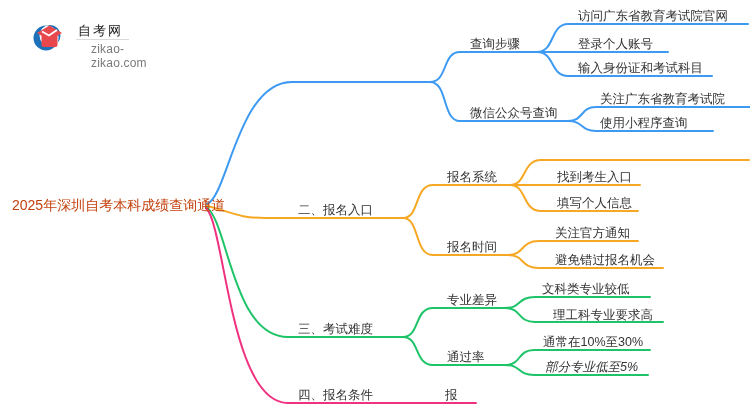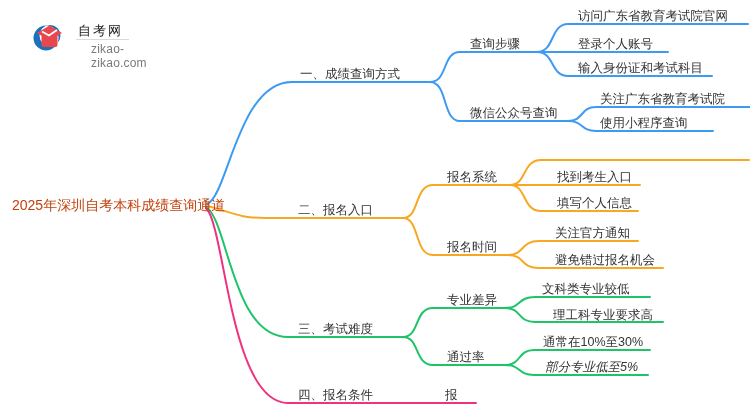--- a/index.html
+++ b/index.html
@@ -96,21 +96,20 @@
       <polygon points="16.5,3.5 29,11 16.5,18.5 4,11" fill="#e8484d"></polygon>
       <polyline points="9,9.5 16,13.5 24,8" fill="none" stroke="#ffffff" stroke-width="1.8"></polyline>
     </svg>
     <div id="logo-name">自考网</div>
     <div id="logo-divider"></div>
     <div id="logo-url">zikao-zikao.com</div>
   </div>
 
   <div class="node root n-root">2025年深圳自考本科成绩查询通道</div>
 
-  <div class="node n-b1">一、成绩查询方式</div>
   <div class="node n-b1s1">查询步骤</div>
   <div class="node n-b1s1c1">访问广东省教育考试院官网</div>
   <div class="node n-b1s1c2">登录个人账号</div>
   <div class="node n-b1s1c3">输入身份证和考试科目</div>
   <div class="node n-b1s2">微信公众号查询</div>
   <div class="node n-b1s2c1">关注广东省教育考试院</div>
   <div class="node n-b1s2c2">使用小程序查询</div>
 
   <div class="node n-b2">二、报名入口</div>
   <div class="node n-b2s1">报名系统</div>

